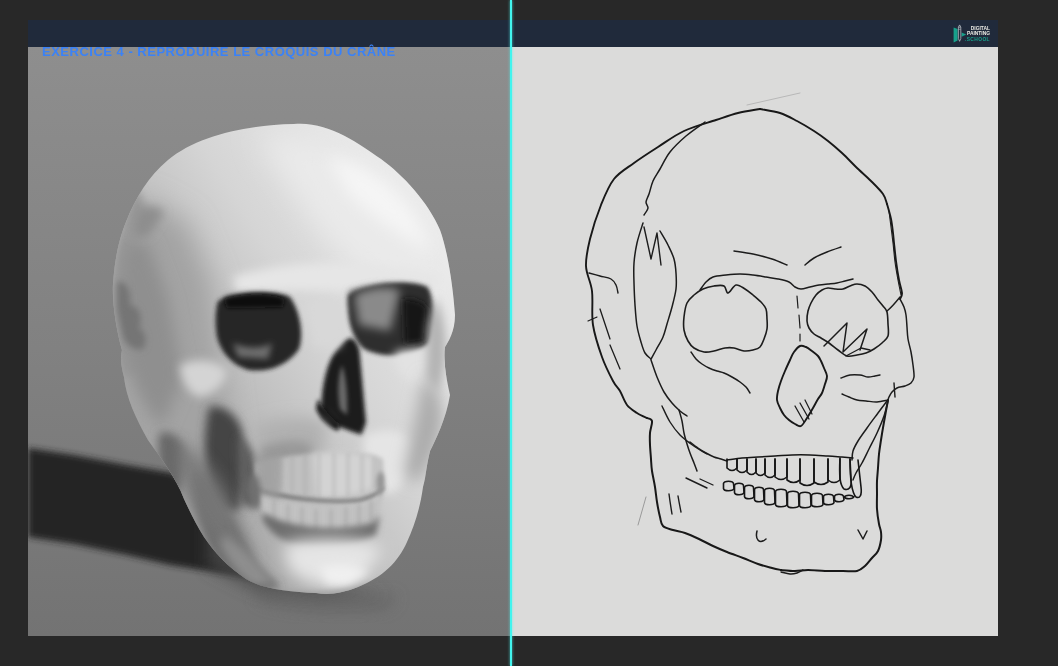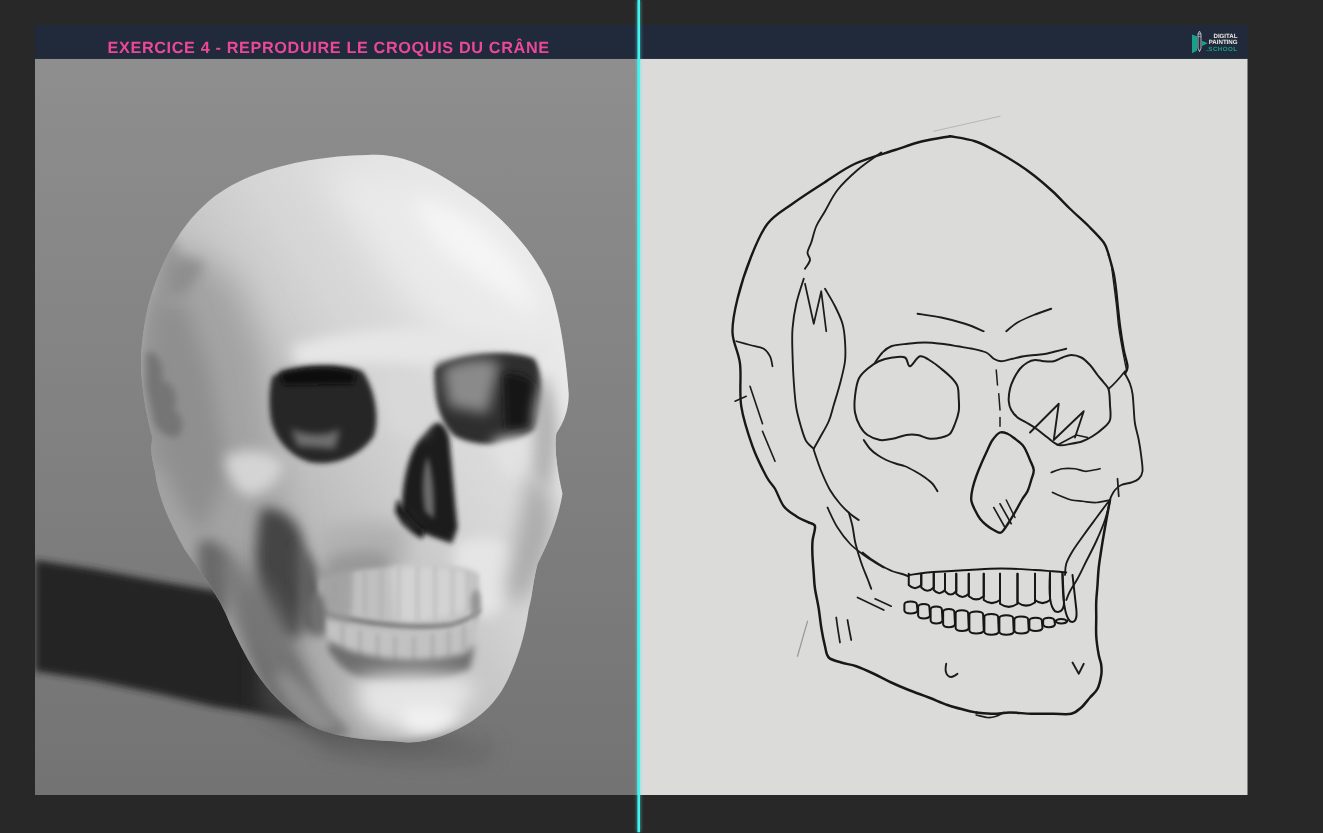--- a/index.html
+++ b/index.html
@@ -1,18 +1,18 @@
 <!DOCTYPE html>
 <html><head>
 <meta charset="utf-8">
 <style>
   html,body{margin:0;padding:0;}
   body{width:1058px;height:666px;background:#282828;overflow:hidden;position:relative;font-family:"Liberation Sans",sans-serif;}
   #header{position:absolute;left:28px;top:20px;width:970px;height:27px;background:#202a3b;}
-  #header .title{position:absolute;left:14px;top:10px;font-size:13px;font-weight:bold;color:#ec4899;letter-spacing:0.5px;white-space:nowrap;margin-left:44px;}
+  #header .title{position:absolute;left:14px;top:24px;font-size:13px;font-weight:bold;color:#3b82f6;letter-spacing:0.5px;white-space:nowrap;}
   #leftpanel{position:absolute;left:28px;top:47px;width:482px;height:589px;background:#7e7e7e;overflow:hidden;}
   #rightpanel{position:absolute;left:510px;top:47px;width:488px;height:589px;background:#dbdbda;overflow:hidden;}
   #divider{position:absolute;left:510px;top:0;width:2px;height:666px;background:#42f4ee;box-shadow:0 0 3px rgba(80,245,240,0.8);}
   #logo{position:absolute;right:7px;top:4px;width:38px;height:20px;}
 </style>
 </head>
 <body>
   <div id="leftpanel">
   <svg width="482" height="589" viewBox="0 0 482 589" xmlns="http://www.w3.org/2000/svg">
   <defs>

